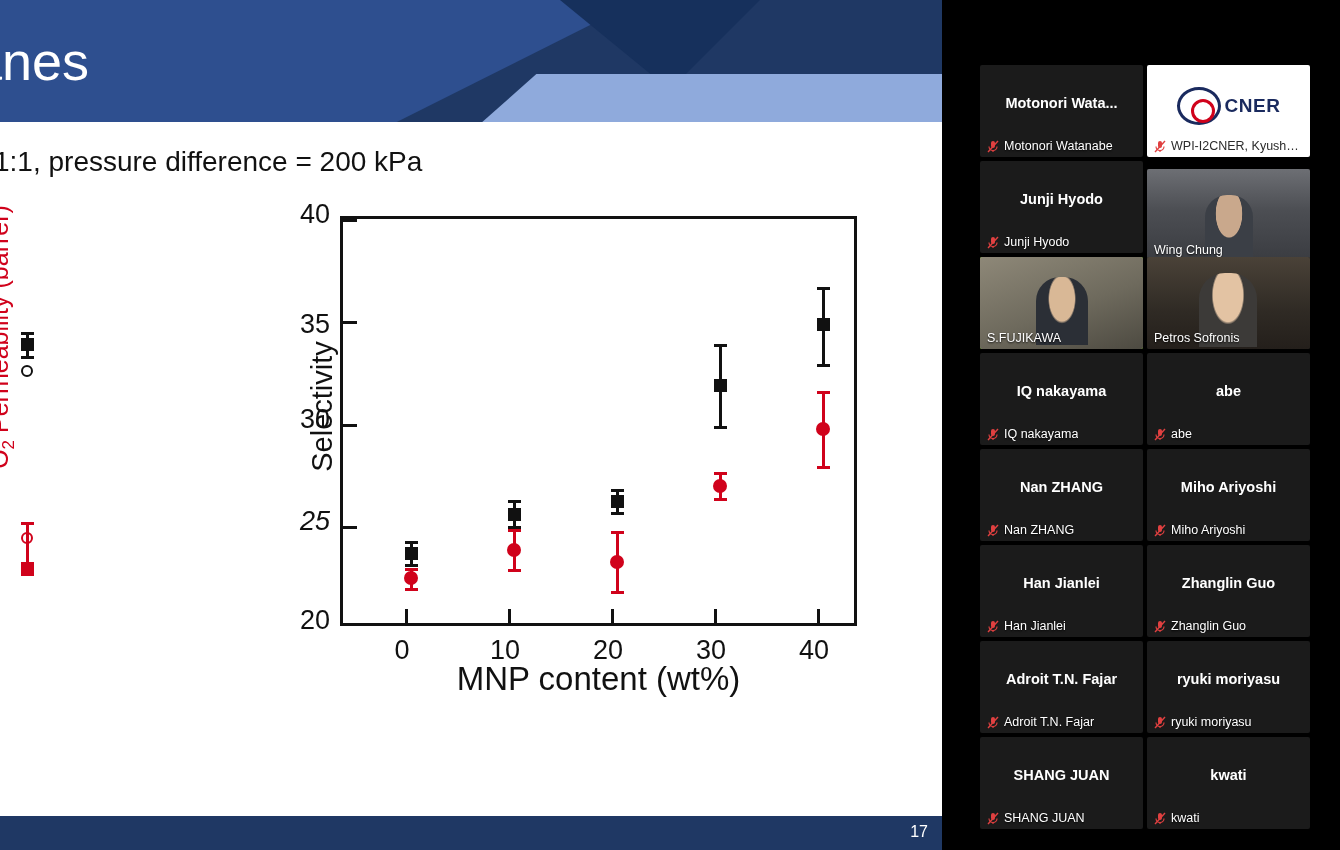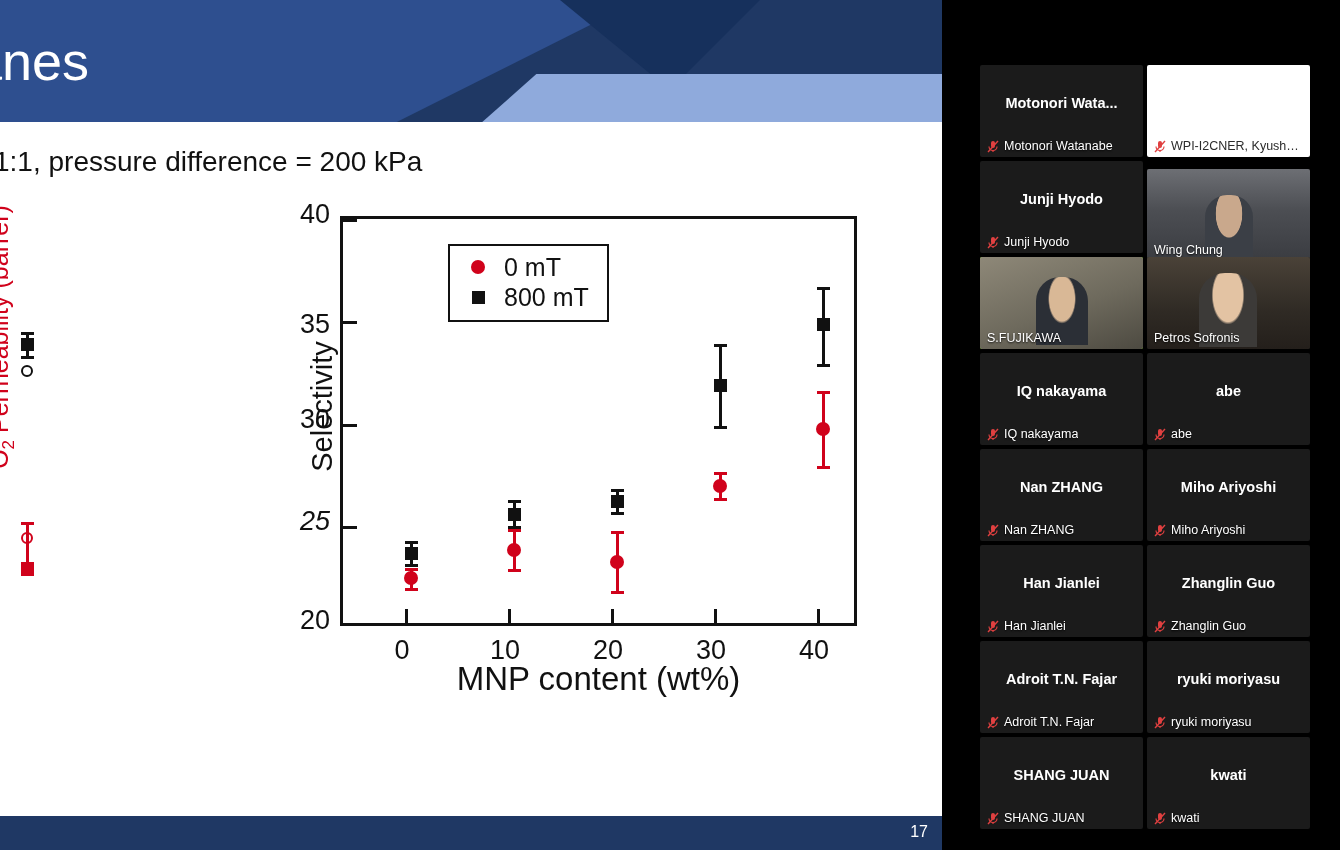--- a/index.html
+++ b/index.html
@@ -225,34 +225,20 @@
         <div class="ytick" style="top:205px;"></div>
         <div class="ytick" style="top:307px;"></div>
         <div class="ytick" style="top:404px;"></div>
 
         <div class="xtick" style="left:62px;"></div>
         <div class="xtick" style="left:165px;"></div>
         <div class="xtick" style="left:268px;"></div>
         <div class="xtick" style="left:371px;"></div>
         <div class="xtick" style="left:474px;"></div>
 
-        <div id="legend">
-          <div class="legend-row">
-            <span class="legend-mark">
-              <span class="ci-red-fill" style="display:inline-block;"></span>
-            </span>
-            <span class="legend-lbl">0 mT</span>
-          </div>
-          <div class="legend-row">
-            <span class="legend-mark">
-              <span class="sq-black" style="display:inline-block;"></span>
-            </span>
-            <span class="legend-lbl">800 mT</span>
-          </div>
-        </div>
 
         <div class="ebar black" style="left:67px; top:322px; height:25px;"></div>
         <div class="ecap black" style="left:62px; top:322px;"></div>
         <div class="ecap black" style="left:62px; top:345px;"></div>
         <div class="pt sq-black" style="left:62px; top:328px;"></div>
 
         <div class="ebar black" style="left:170px; top:281px; height:29px;"></div>
         <div class="ecap black" style="left:165px; top:281px;"></div>
         <div class="ecap black" style="left:165px; top:307px;"></div>
         <div class="pt sq-black" style="left:165px; top:289px;"></div>
@@ -331,20 +317,24 @@
                 <path d="M2 6.5a4 4 0 0 0 8 0" stroke="#e04040" stroke-width="1.2" fill="none"></path>
                 <line x1="6" y1="10" x2="6" y2="12" stroke="#e04040" stroke-width="1.2"></line>
                 <line x1="1" y1="12" x2="11" y2="1" stroke="#e04040" stroke-width="1.4"></line>
               </svg>
           </span>
           <span class="nm">Motonori Watanabe</span>
         </div>
       </div>
 
       <div class="tile logo-tile" style="left:167px; top:0px;">
+        <div class="logo-wrap">
+          <span class="logo-ring"></span>
+            <span class="logo-text">CNER</span>
+        </div>
         <div class="tile-footer">
           <span class="mute-icon">
             <svg width="12" height="13" viewBox="0 0 12 13">
                 <rect x="4" y="1" width="4" height="7" rx="2" fill="#e04040"></rect>
                 <path d="M2 6.5a4 4 0 0 0 8 0" stroke="#e04040" stroke-width="1.2" fill="none"></path>
                 <line x1="6" y1="10" x2="6" y2="12" stroke="#e04040" stroke-width="1.2"></line>
                 <line x1="1" y1="12" x2="11" y2="1" stroke="#e04040" stroke-width="1.4"></line>
               </svg>
           </span>
           <span class="nm logo-name-dark">WPI-I2CNER, Kyushu U</span>

